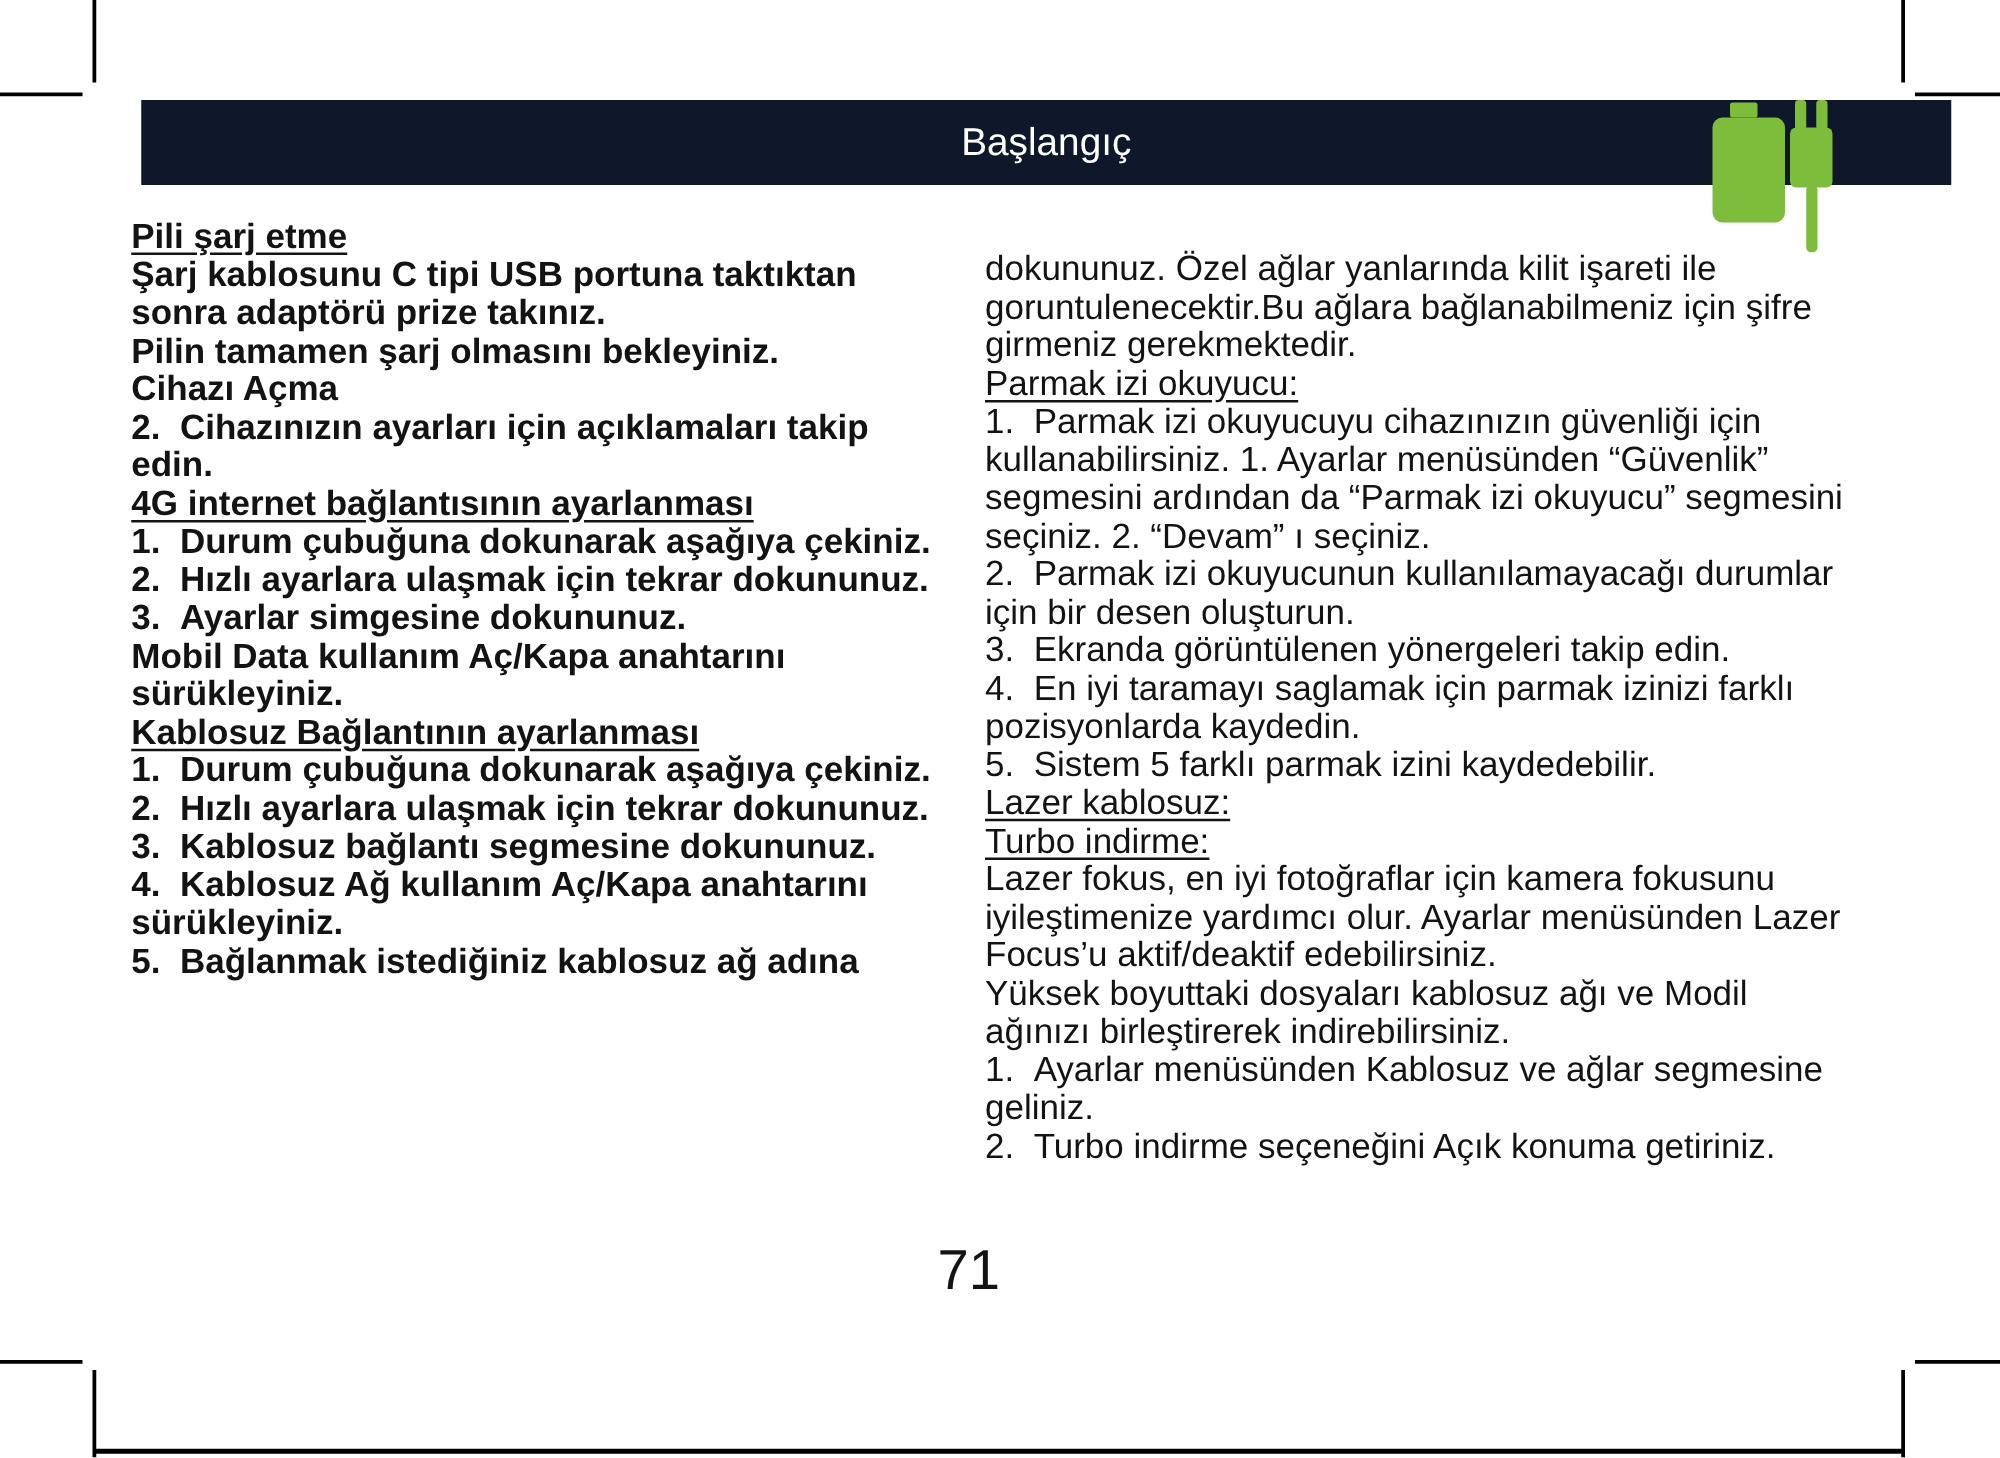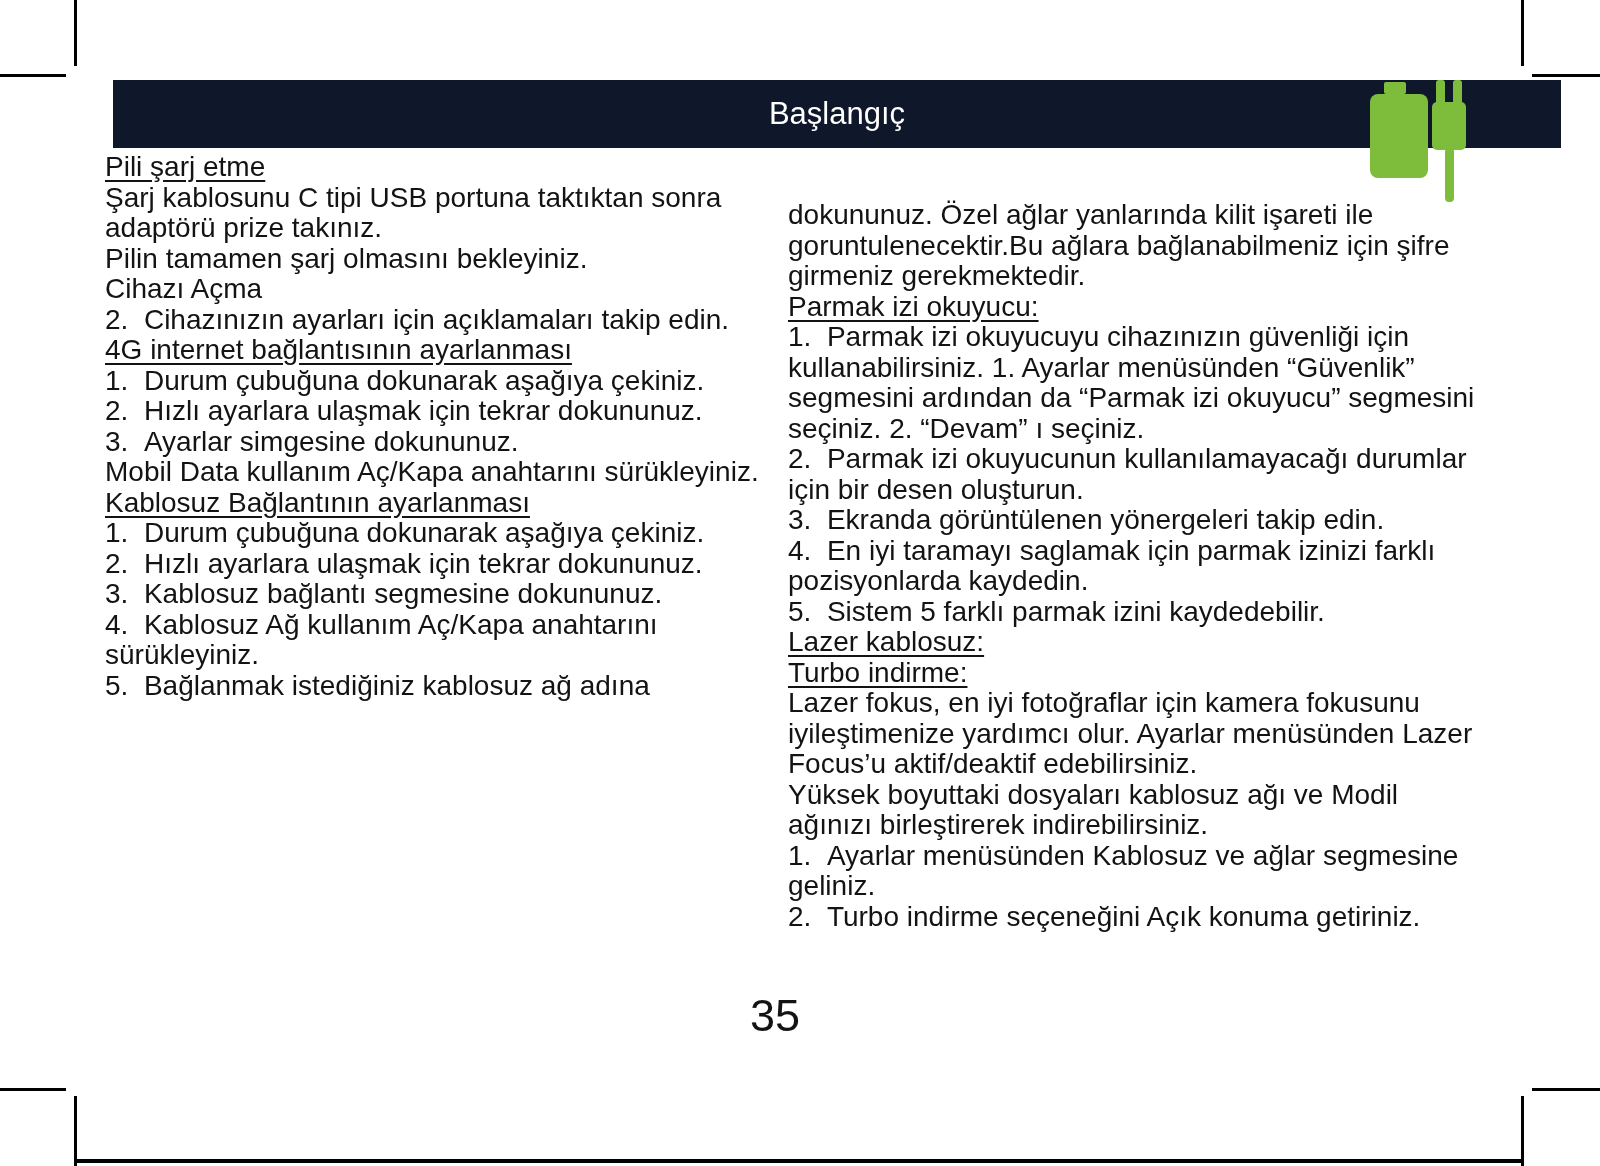--- a/index.html
+++ b/index.html
@@ -12,21 +12,21 @@
     position:absolute;left:75px;top:80px;width:1448px;height:68px;
     background:#0f172a;
     margin-left:38px;
   }
   .header-title{
     width:100%;height:68px;line-height:68px;text-align:center;
     color:#ffffff;font-size:31px;
   }
   .icon-wrap{position:absolute;left:1368px;top:80px;width:100px;height:122px;}
   .col{position:absolute;}
-  .col-left{left:105px;top:152px;width:655px;}
+  .col-left{left:105px;top:174px;width:655px;font-weight:bold;}
   .col-right{left:788px;top:200px;width:700px;}
   .blk{margin:0;font-size:28px;line-height:30.5px;color:#131313;}
   .h{text-decoration:underline;text-underline-offset:4px;}
   .page-number{
     position:absolute;left:750px;top:990px;font-size:45px;color:#131313;
   }
 </style>
 </head>
 <body>
 
@@ -90,13 +90,13 @@
   <p class="blk">4.&nbsp;&nbsp;En iyi taramayı saglamak için parmak izinizi farklı pozisyonlarda kaydedin.</p>
   <p class="blk">5.&nbsp;&nbsp;Sistem 5 farklı parmak izini kaydedebilir.</p>
   <p class="blk h">Lazer kablosuz:</p>
   <p class="blk h">Turbo indirme:</p>
   <p class="blk">Lazer fokus, en iyi fotoğraflar için kamera fokusunu iyileştimenize yardımcı olur. Ayarlar menüsünden Lazer Focus’u aktif/deaktif edebilirsiniz.</p>
   <p class="blk">Yüksek boyuttaki dosyaları kablosuz ağı ve Modil ağınızı birleştirerek indirebilirsiniz.</p>
   <p class="blk">1.&nbsp;&nbsp;Ayarlar menüsünden Kablosuz ve ağlar segmesine geliniz.</p>
   <p class="blk">2.&nbsp;&nbsp;Turbo indirme seçeneğini Açık konuma getiriniz.</p>
 </div>
 
-<div class="page-number">35</div>
+<div class="page-number">71</div>
 
 </body></html>

